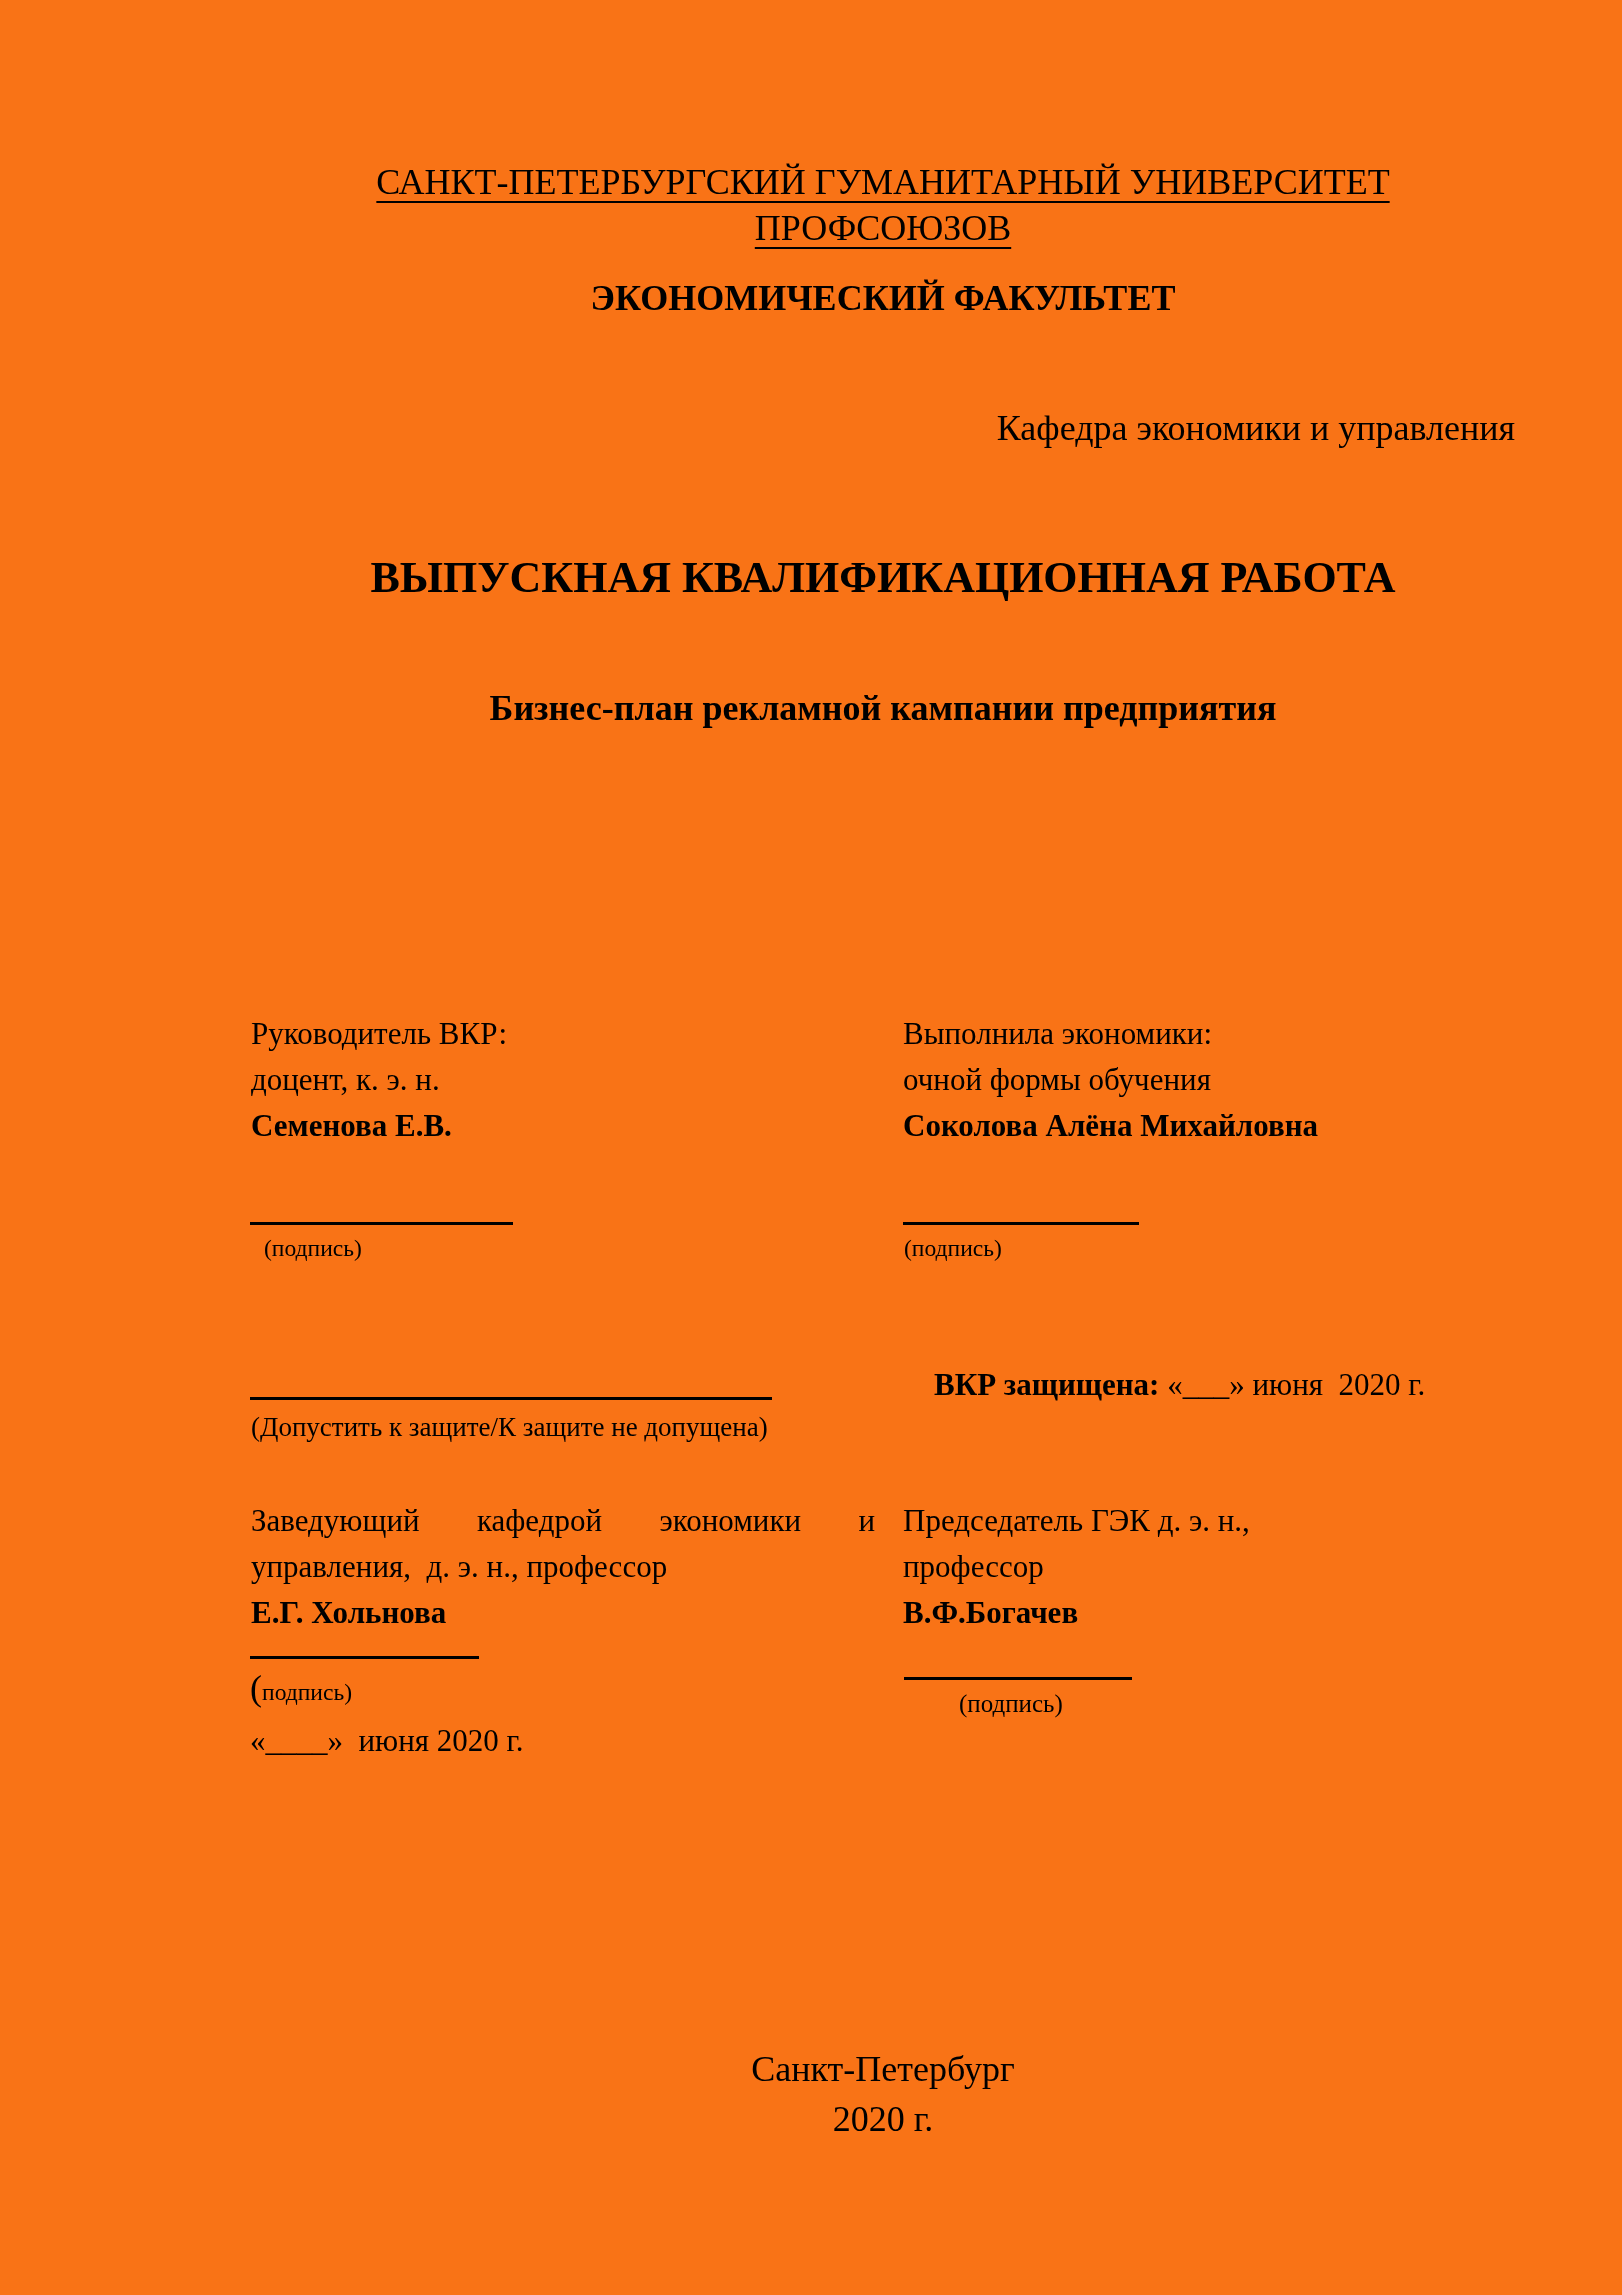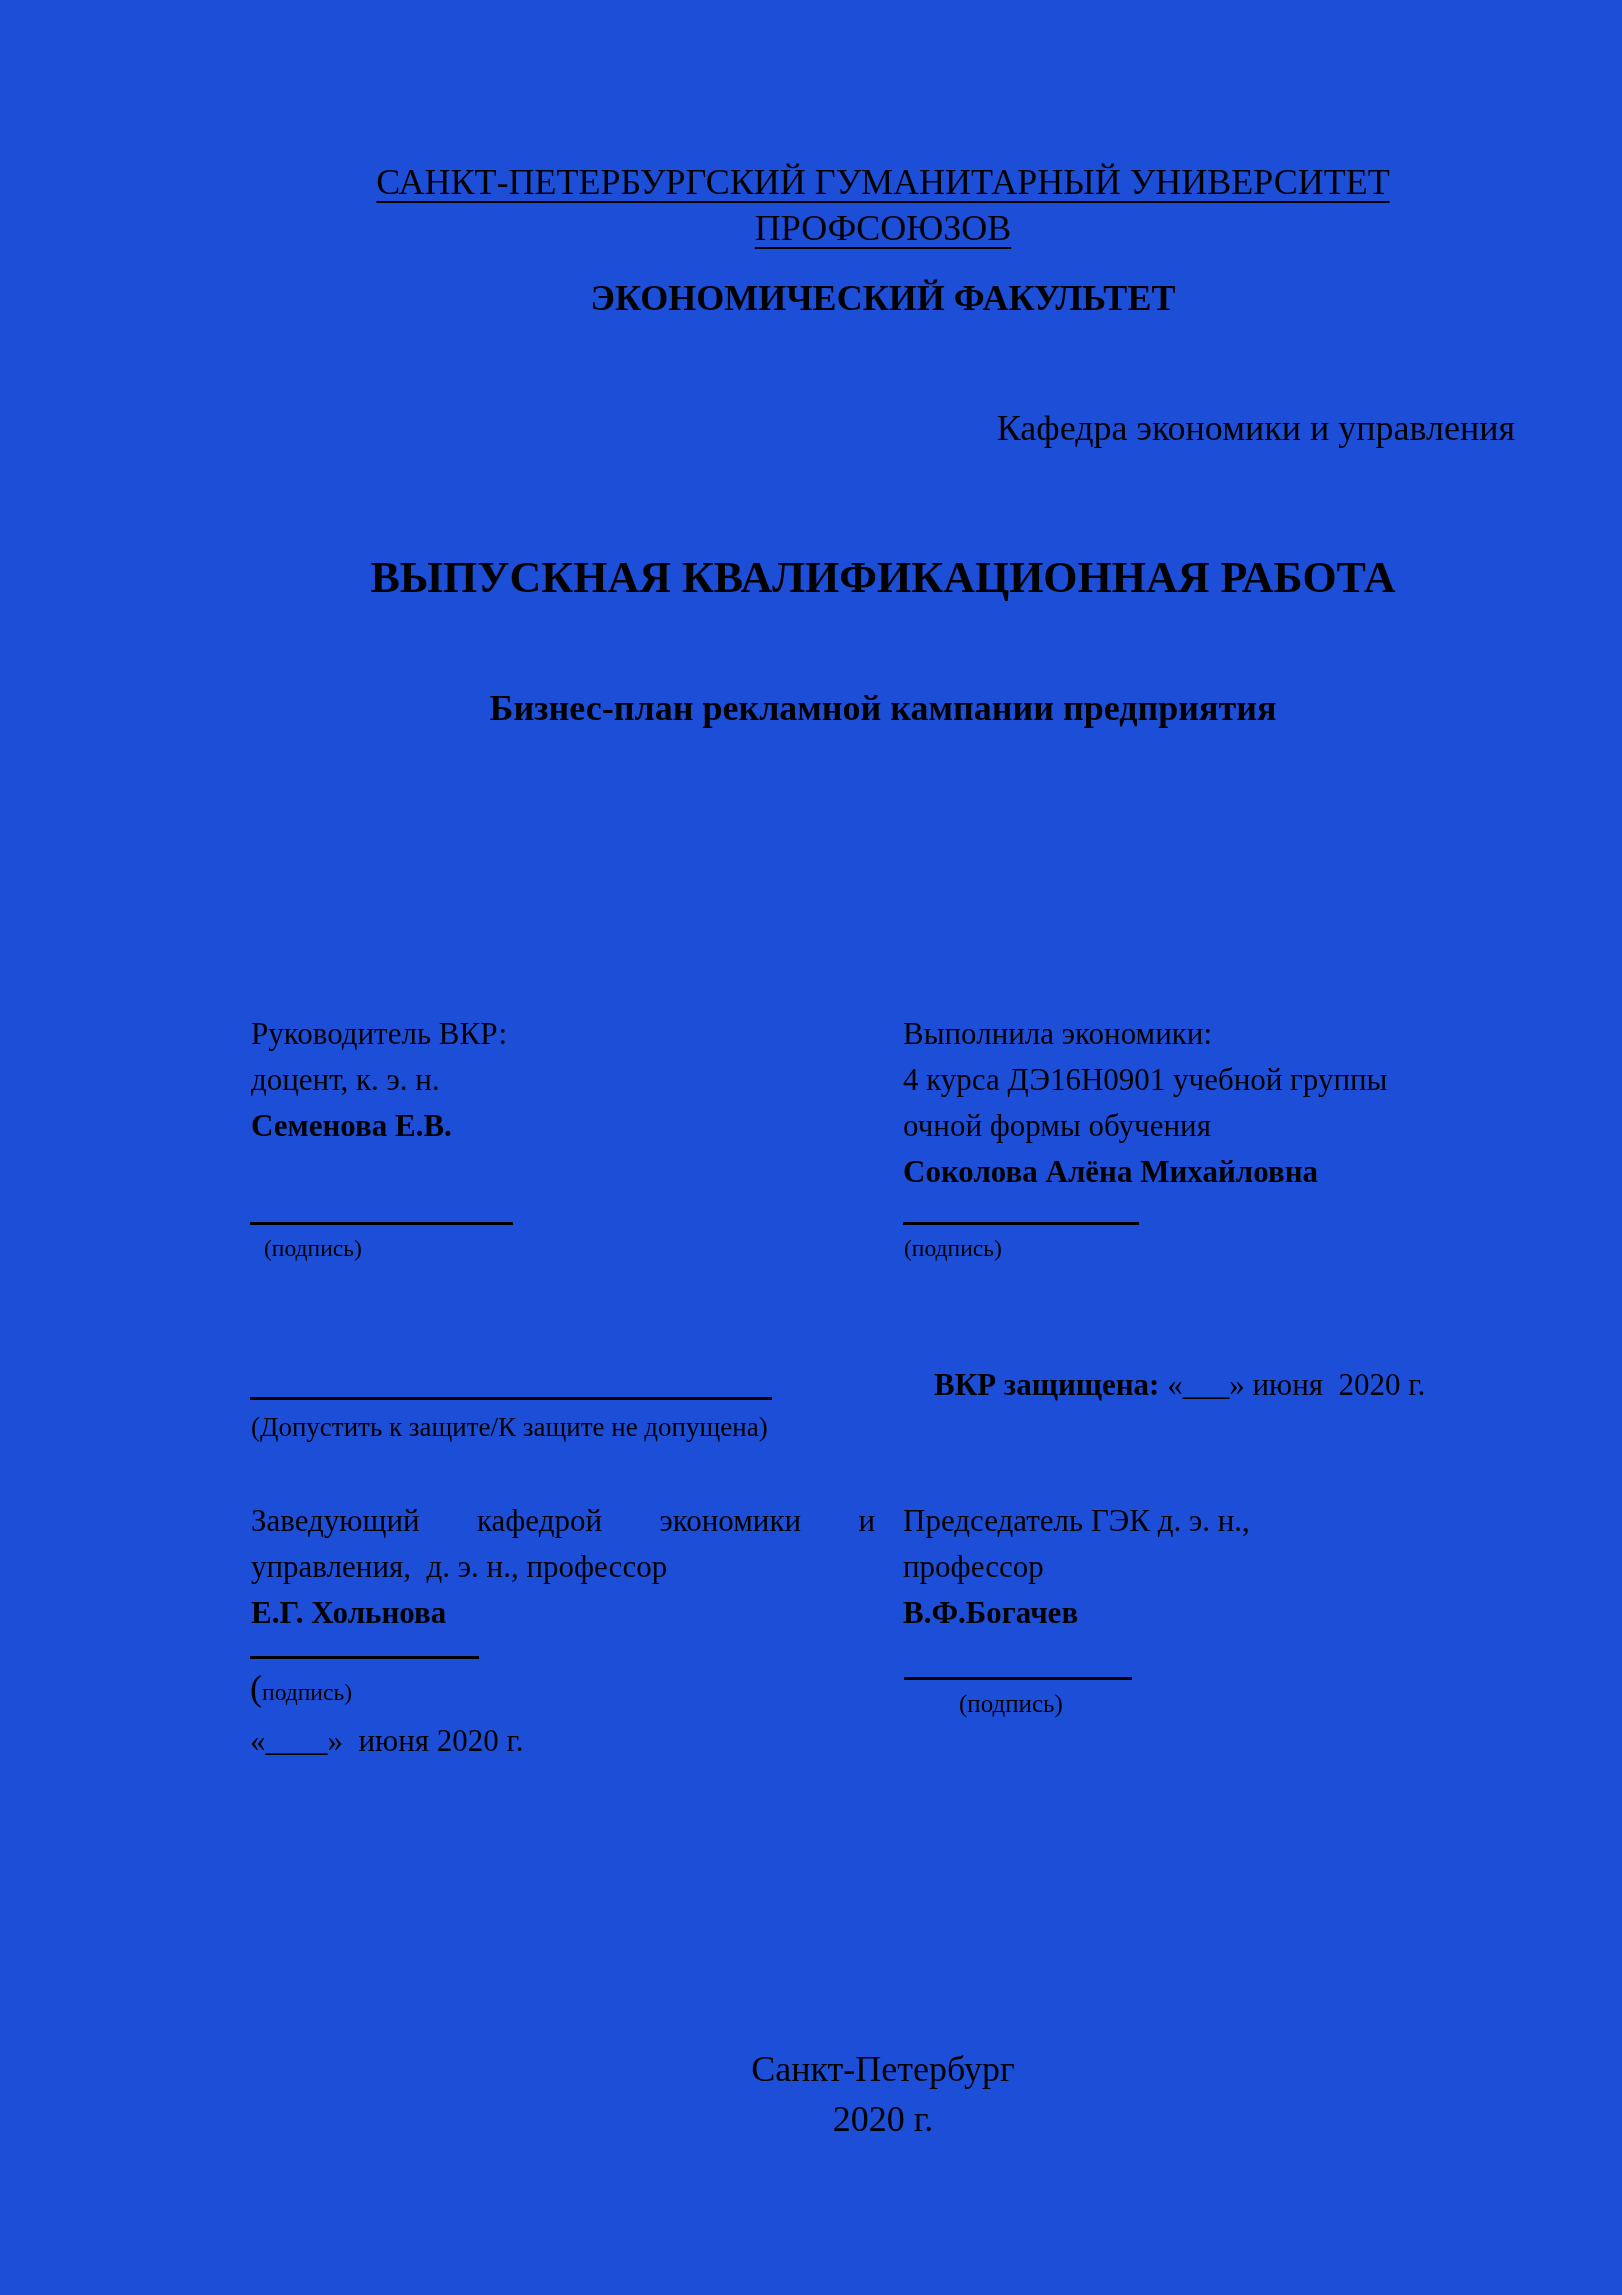--- a/index.html
+++ b/index.html
@@ -1,21 +1,21 @@
 <!DOCTYPE html>
 <html style="font-size:12.6px"><head>
 <meta charset="utf-8">
 <style>
   html,body { margin:0; padding:0; background:#888; }
   .page {
     position: relative;
     width: 1623px;
     height: 2295px;
     margin: 0 auto;
-    background: #1d4ed8;
+    background: #f97316;
     color: #000000;
     font-family: "Liberation Serif", "DejaVu Serif", serif;
     overflow: hidden;
   }
   .abs { position: absolute; }
   .center { left:251px; width:1264px; text-align:center; }
   .right  { left:251px; width:1264px; text-align:right; }
   .b { font-weight: bold; }
   .t46 { font-size:36px; line-height:46px; }
   .t56 { font-size:44px; line-height:50px; }
@@ -55,21 +55,20 @@
     <div>Руководитель ВКР:</div>
     <div>доцент, к. э. н.</div>
     <div class="b">Семенова Е.В.</div>
   </div>
 
   <div class="abs sigline" style="left:250px; top:1222px; width:263px;"></div>
   <div class="abs t30" style="left:264px; top:1234px;">(подпись)</div>
 
   <div class="abs col" style="left:903px; top:1011px; width:628px;">
     <div>Выполнила экономики:</div>
-    <div>4 курса ДЭ16Н0901 учебной группы</div>
     <div>очной формы обучения</div>
     <div class="b">Соколова Алёна Михайловна</div>
   </div>
 
   <div class="abs sigline" style="left:903px; top:1222px; width:236px;"></div>
   <div class="abs t30" style="left:904px; top:1234px;">(подпись)</div>
 
   <div class="abs col pre" style="left:903px; top:1316px; width:652px;">
     <span class="b">ВКР защищена:</span><span> «___» июня  2020 г.</span>
   </div>

